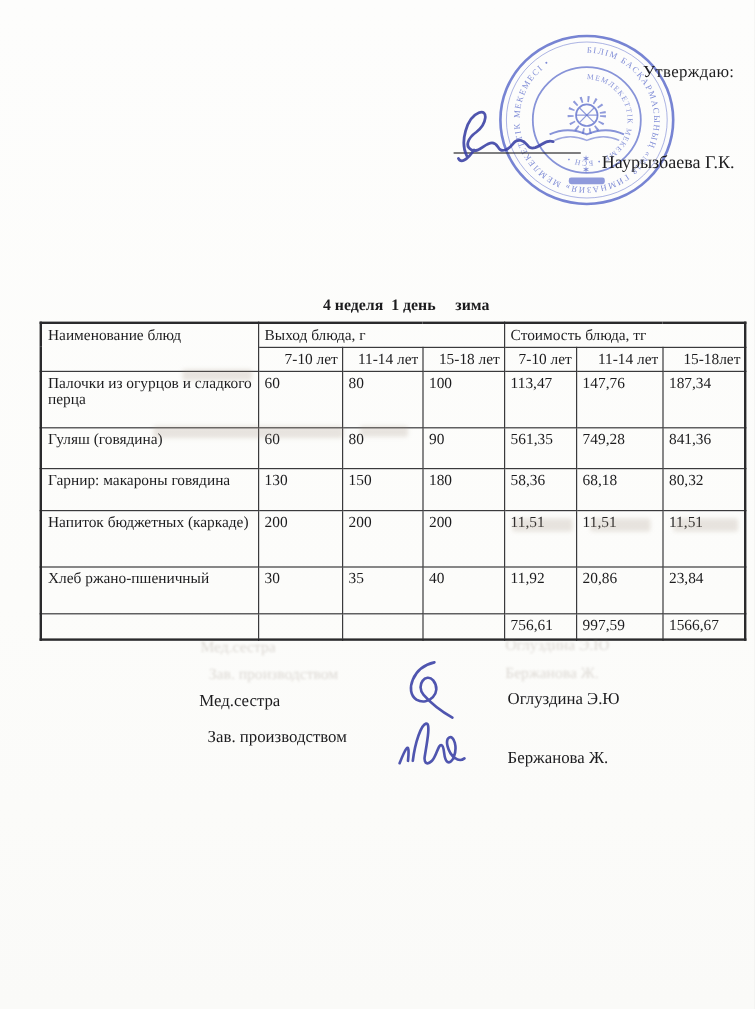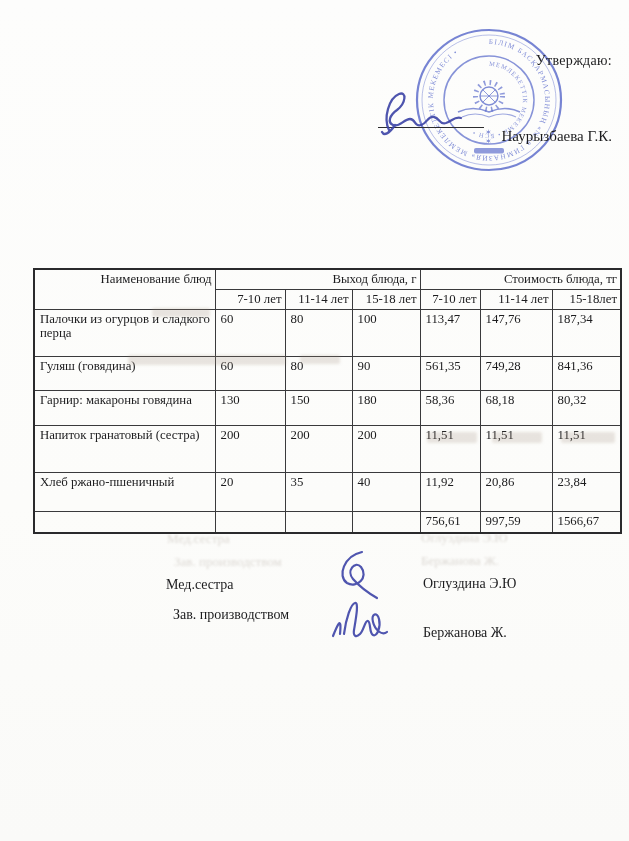--- a/index.html
+++ b/index.html
@@ -33,21 +33,21 @@
     border-collapse:collapse;table-layout:fixed;
     font-size:12.8px;line-height:1.15;
   }
   table.menu td,table.menu th{
     border:1px solid #3a3a3c;
     padding:2px 3px 2px 5px;
     vertical-align:top;text-align:left;font-weight:normal;
     overflow:hidden;
   }
   table.menu{border:2px solid #2a2a2c;}
-  tr.hdr1 td{height:13px;text-align:right;}
+  tr.hdr1 td{height:13px;}
   tr.hdr2 td{height:15px;text-align:right;}
   tr.r1 td{height:42px;}
   tr.r2 td{height:29px;}
   tr.r3 td{height:30px;}
   tr.r4 td{height:42px;}
   tr.r5 td{height:34px;}
   tr.r6 td{height:16px;}
   
   .sig-role-1{position:absolute;left:166px;top:577px;font-size:14px;}
   .sig-name-1{position:absolute;left:423px;top:576px;font-size:14px;}
@@ -102,20 +102,21 @@
   <div class="approve-1">Утверждаю:</div>
   <span class="sig-underline"></span>
   <svg class="dir-sig" viewBox="0 0 100 48">
     <g fill="none" stroke="#3c43a6" stroke-width="2.3" stroke-linecap="round" opacity=".9">
       <path d="M 12,42 C 6,30 12,10 22,6 C 30,3 29,15 20,22 C 13,27 10,34 16,37 C 22,40 27,31 33,31 C 39,31 37,39 44,37 C 51,35 50,28 57,29 C 63,30 62,37 69,35 C 75,33 78,28 84,30"></path>
       <path d="M 18,37 C 12,46 7,48 5,44"></path>
     </g>
   </svg>
   <div class="approve-3">Наурызбаева Г.К.</div>
 
+  <div class="doc-subtitle">4 неделя  1 день     зима</div>
 
   <table class="menu">
     <colgroup>
       <col style="width:181px">
         <col style="width:70px">
         <col style="width:67px">
       <col style="width:68px">
         <col style="width:60px">
         <col style="width:72px">
         <col style="width:69px">
@@ -155,31 +156,31 @@
     <tr class="r3">
       <td>Гарнир: макароны говядина</td>
       <td>130</td>
       <td>150</td>
       <td>180</td>
       <td>58,36</td>
       <td>68,18</td>
       <td>80,32</td>
     </tr>
     <tr class="r4">
-      <td>Напиток гранатовый (сестра)</td>
+      <td>Напиток бюджетных (каркаде)</td>
       <td>200</td>
       <td>200</td>
       <td>200</td>
       <td>11,51</td>
       <td>11,51</td>
       <td>11,51</td>
     </tr>
     <tr class="r5">
       <td>Хлеб ржано-пшеничный</td>
-      <td>20</td>
+      <td>30</td>
       <td>35</td>
       <td>40</td>
       <td>11,92</td>
       <td>20,86</td>
       <td>23,84</td>
     </tr>
     <tr class="r6">
       <td></td>
       <td></td>
       <td></td>

